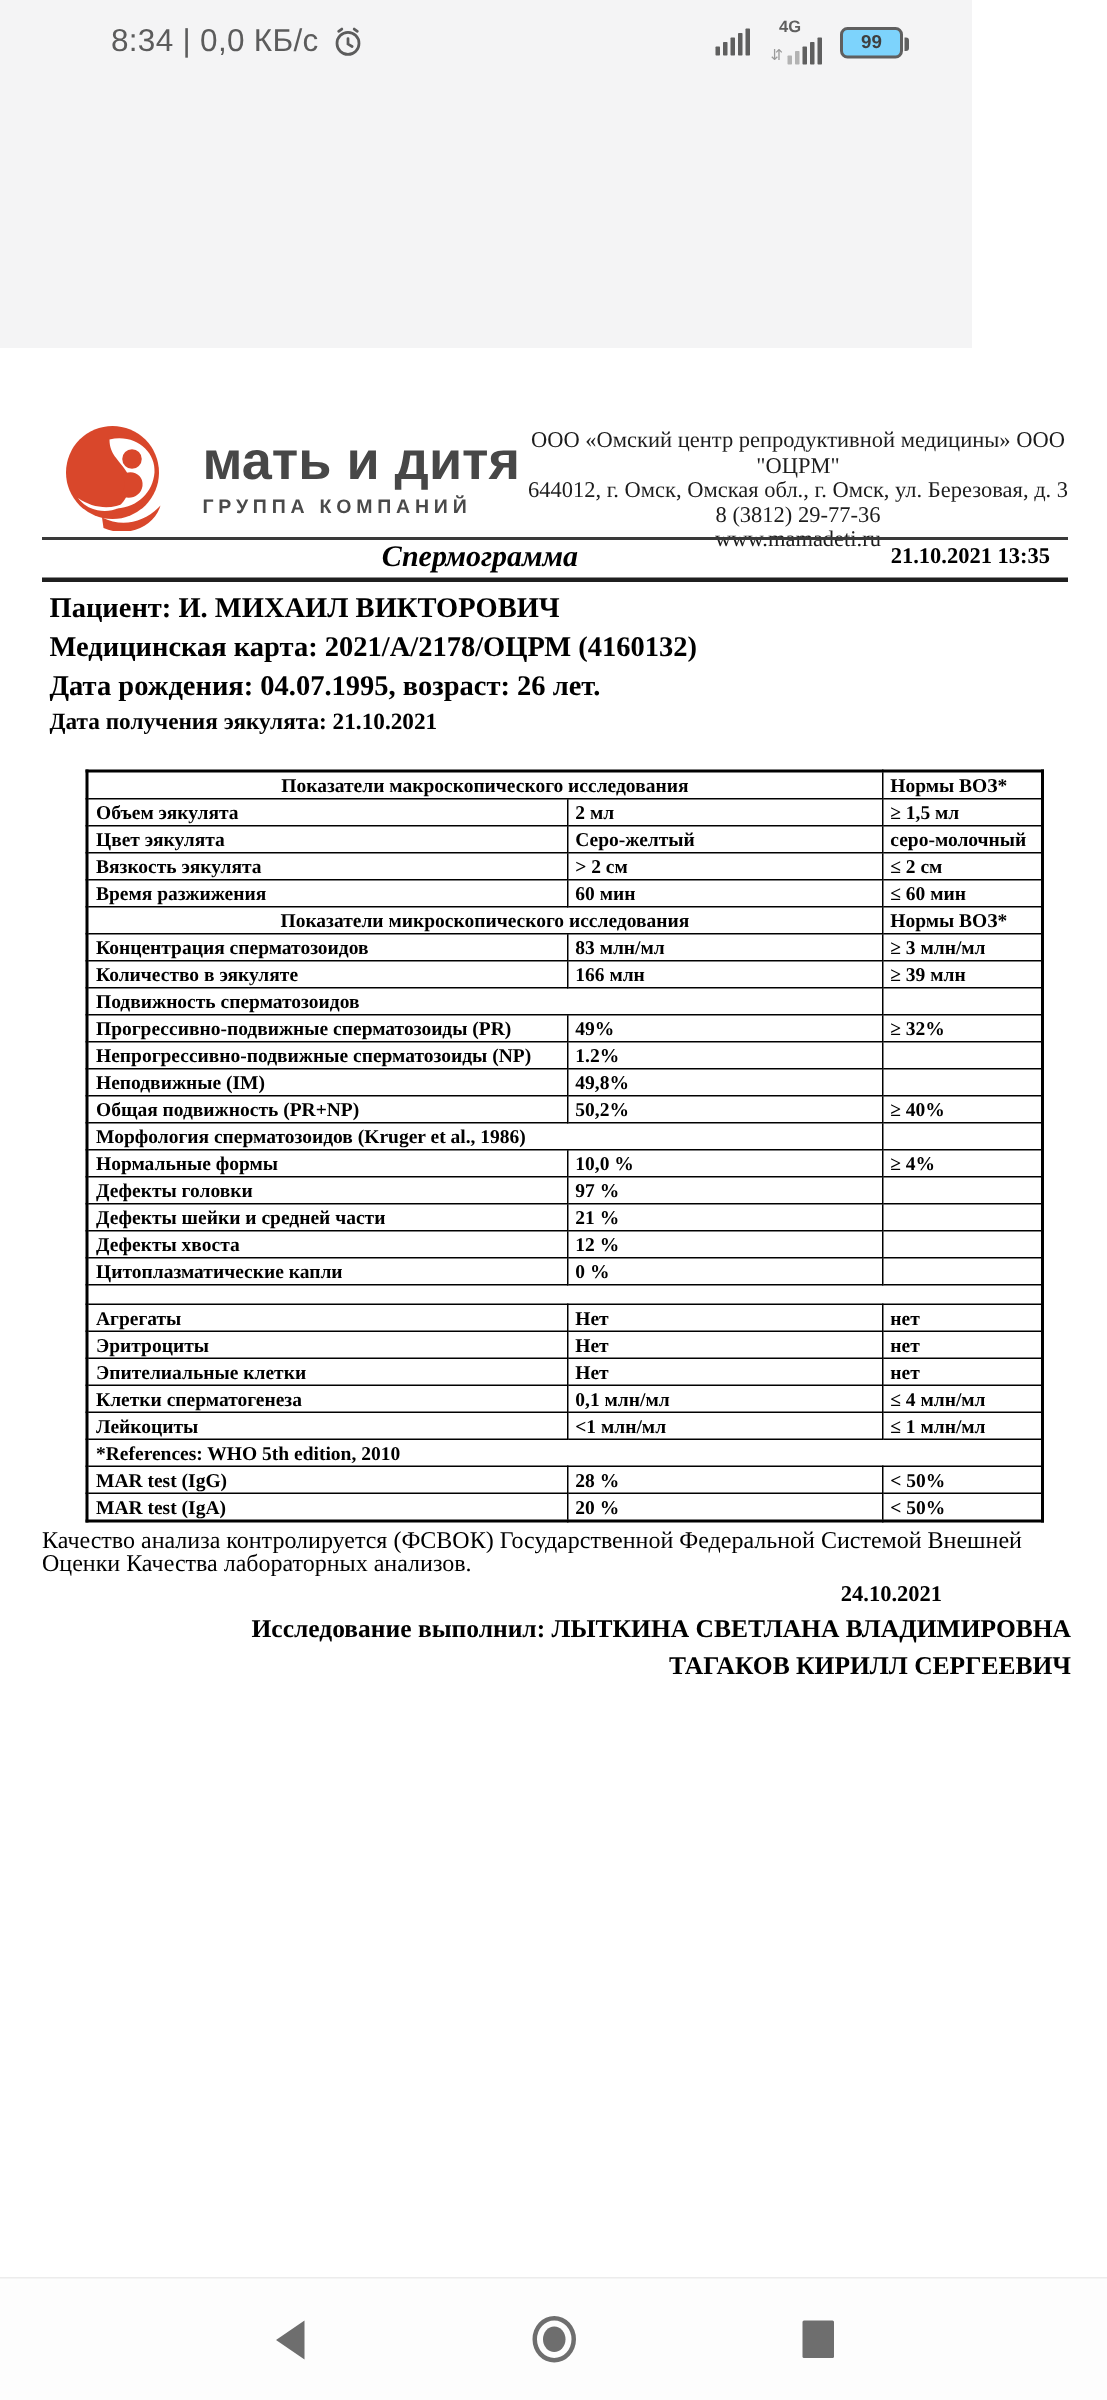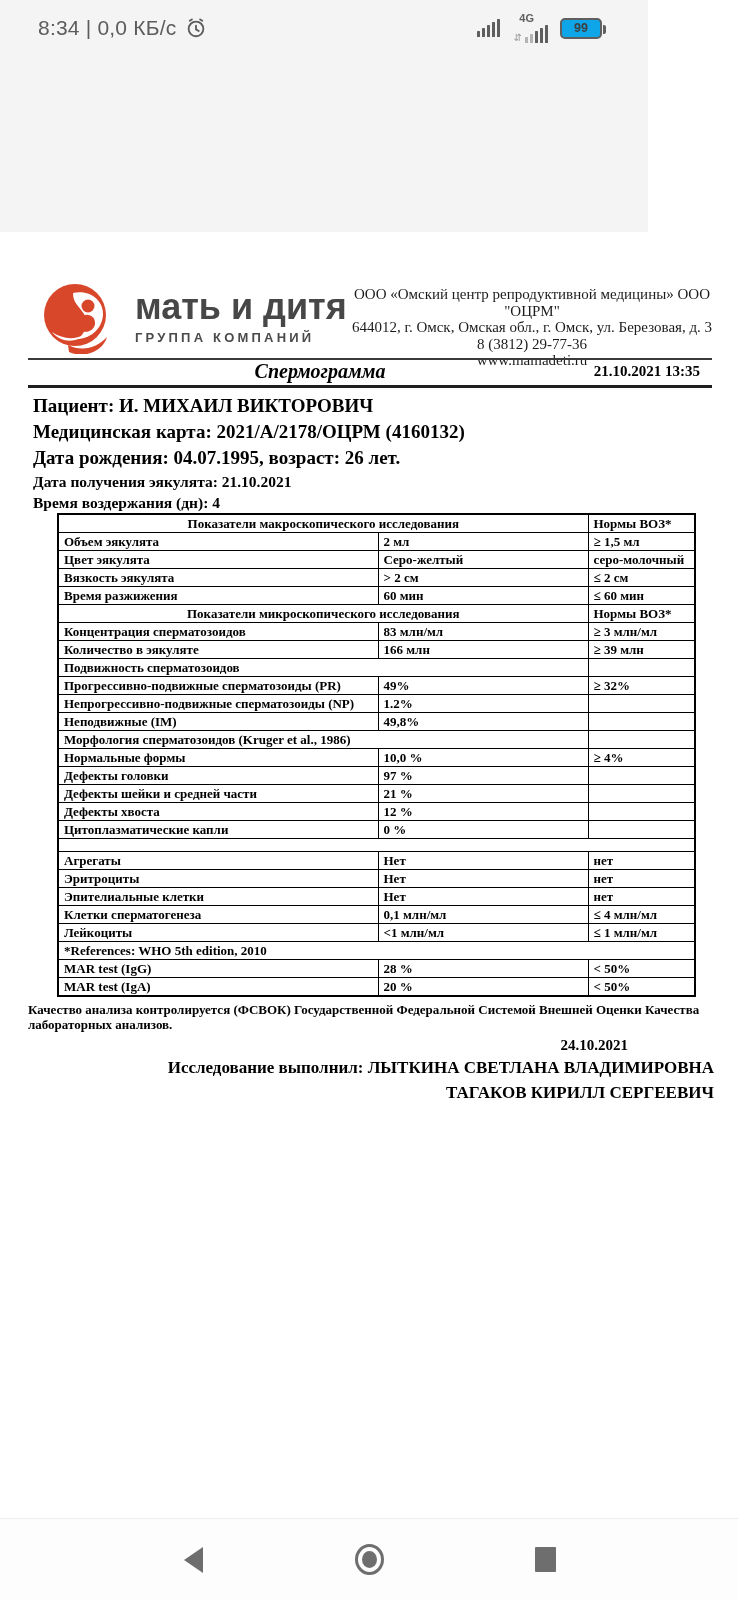--- a/index.html
+++ b/index.html
@@ -1,35 +1,35 @@
 <!DOCTYPE html>
 <html><head>
 <meta charset="utf-8">
 <style>
   * { margin:0; padding:0; box-sizing:border-box; }
   html,body { background:#ffffff; }
   body { font-family:"Liberation Sans", sans-serif; }
   .screen { position:relative; width:738px; height:1600px; overflow:hidden; background:#ffffff; margin:0 auto; }
 
   
-  .top-area { position:absolute; top:0; left:0; width:648px; height:232px; background:#f4f4f5; }
+  .top-area { position:absolute; top:0; left:0; width:648px; height:232px; background:#f4f4f5;padding-left:36px; }
   .status-bar { display:flex; align-items:center; height:56px; padding:0 46px 0 38px; color:#5c5c5c; }
   .sb-text { font-size:21px; font-weight:500; letter-spacing:0.2px; white-space:nowrap; }
   .sb-alarm { margin-left:9px; }
   .sb-spacer { flex:1; }
   .bars { display:flex; align-items:flex-end; gap:2px; }
   .bars i { display:block; width:3px; background:#5f5f5f; border-radius:0.5px; }
   .bars i:nth-child(1){height:6px;} .bars i:nth-child(2){height:9px;}
   .bars i:nth-child(3){height:12px;} .bars i:nth-child(4){height:15px;} .bars i:nth-child(5){height:18px;}
   .bars.dim i:nth-child(1), .bars.dim i:nth-child(2) { background:#b3b3b3; }
   .net-cluster { display:flex; flex-direction:column; align-items:flex-end; margin-left:14px; }
   .net-type { font-size:11px; font-weight:700; color:#5f5f5f; line-height:11px; margin-bottom:1px; margin-right:14px; }
   .net-row { display:flex; align-items:flex-end; gap:2px; }
   .net-arrows { font-size:10px; line-height:10px; color:#9a9a9a; margin-right:1px; }
-  .battery { position:relative; display:flex; align-items:center; justify-content:center; width:42px; height:21px; border:2.5px solid #5f5f5f; border-radius:5px; margin-left:12px; background:#0ea5e9; }
+  .battery { position:relative; display:flex; align-items:center; justify-content:center; width:42px; height:21px; border:2.5px solid #5f5f5f; border-radius:5px; margin-left:12px; background:#7dd3fc; }
   .battery span { font-size:12.5px; font-weight:600; color:#3f3f3f; }
   .battery::after { content:""; position:absolute; right:-6px; top:5px; width:3.5px; height:9px; background:#5f5f5f; border-radius:0 2px 2px 0; }
 
   
   .doc { position:absolute; top:232px; left:0; width:738px; height:1286px; background:#ffffff; color:#111; font-family:"Liberation Serif","DejaVu Serif",serif; }
 
   .logo-glyph { position:absolute; top:50px; left:40px; }
   .logo-text { position:absolute; top:56px; left:119px; color:#474747; font-family:"Liberation Sans",sans-serif;margin-left:16px; }
   .brand { font-size:36px; font-weight:700; line-height:38px; letter-spacing:0; }
   .brand-sub { font-size:13px; font-weight:700; letter-spacing:3.2px; margin-top:4px; color:#4a4a4a; }
@@ -45,21 +45,21 @@
   .patient-line.lg { font-size:19px; font-weight:700; line-height:26px; white-space:nowrap; }
   .patient-line.sm { font-size:15.5px; font-weight:700; line-height:21px; white-space:nowrap; }
 
   .below { position:absolute; top:281px; left:0; right:0; }
   table.results { border-collapse:collapse; margin-left:57px; width:637px; table-layout:fixed; font-size:13px; font-weight:700; color:#000; border:2px solid #000; }
   table.results col.c1 { width:320px; } table.results col.c2 { width:210px; } table.results col.c3 { width:107px; }
   table.results td { border:1px solid #000; padding:1px 5px; line-height:15px; white-space:nowrap; overflow:hidden; }
   tr.row-header td:first-child { text-align:center; }
   tr.row-spacer td { height:13px; }
 
-  .footer-note { margin:5px 30px 0 28px; font-size:13px; font-weight:700; line-height:15px; color:#000; }
+  .footer-note { margin:5px 30px 0 28px; font-size:16px; font-weight:400; line-height:15px; color:#000; }
   .result-date { margin-top:5px; text-align:right; padding-right:110px; font-size:15px; font-weight:700; color:#000;margin-left:47px; }
   .performers { margin-top:1px; text-align:right; padding-right:24px; font-size:17px; font-weight:700; line-height:25px; color:#000; }
 
   
   .navbar { position:absolute; top:1518px; left:0; width:738px; height:82px; background:#fdfdfd; border-top:1px solid #ececec; display:flex; align-items:center; justify-content:center; gap:132px; }
   .nav-btn { display:flex; align-items:center; justify-content:center; width:44px; height:44px; background:transparent; border:none; cursor:pointer; }
   .tri-back { width:0; height:0; border-right:19px solid #6e6e6e; border-top:13px solid transparent; border-bottom:13px solid transparent; }
   .home-ring { display:flex; align-items:center; justify-content:center; width:29px; height:31px; border:3.5px solid #6e6e6e; border-radius:50%; }
   .home-dot { width:15px; height:17px; border-radius:50%; background:#6e6e6e; }
   .recents-sq { width:21px; height:25px; background:#6e6e6e; border-radius:1px; }
@@ -131,21 +131,20 @@
     <div class="rule1"></div>
     <div class="doc-title">Спермограмма</div>
     <div class="doc-datetime">21.10.2021 13:35</div>
     <div class="rule2"></div>
 
     <div class="patient-block">
         <div class="patient-line lg">Пациент: И. МИХАИЛ ВИКТОРОВИЧ</div>
         <div class="patient-line lg">Медицинская карта: 2021/А/2178/ОЦРМ (4160132)</div>
         <div class="patient-line lg">Дата рождения: 04.07.1995, возраст: 26 лет.</div>
         <div class="patient-line sm">Дата получения эякулята: 21.10.2021</div>
-        <div class="patient-line sm">Время воздержания (дн): 4</div>
       </div>
 
     <div class="below">
       <table class="results">
         <colgroup>
             <col class="c1">
             <col class="c2">
             <col class="c3">
           </colgroup>
         <tbody>
@@ -198,20 +197,25 @@
             </tr>
             <tr>
               <td class="param-cell">Непрогрессивно-подвижные сперматозоиды (NP)</td>
               <td class="value-cell">1.2%</td>
               <td class="norm-cell"></td>
             </tr>
             <tr>
               <td class="param-cell">Неподвижные (IM)</td>
               <td class="value-cell">49,8%</td>
               <td class="norm-cell"></td>
+            </tr>
+            <tr>
+              <td class="param-cell">Общая подвижность (PR+NP)</td>
+              <td class="value-cell">50,2%</td>
+              <td class="norm-cell">≥ 40%</td>
             </tr>
             <tr>
               <td class="param-cell" colspan="2">Морфология сперматозоидов (Kruger et al., 1986)</td>
               <td class="norm-cell"></td>
             </tr>
             <tr>
               <td class="param-cell">Нормальные формы</td>
               <td class="value-cell">10,0 %</td>
               <td class="norm-cell">≥ 4%</td>
             </tr>

